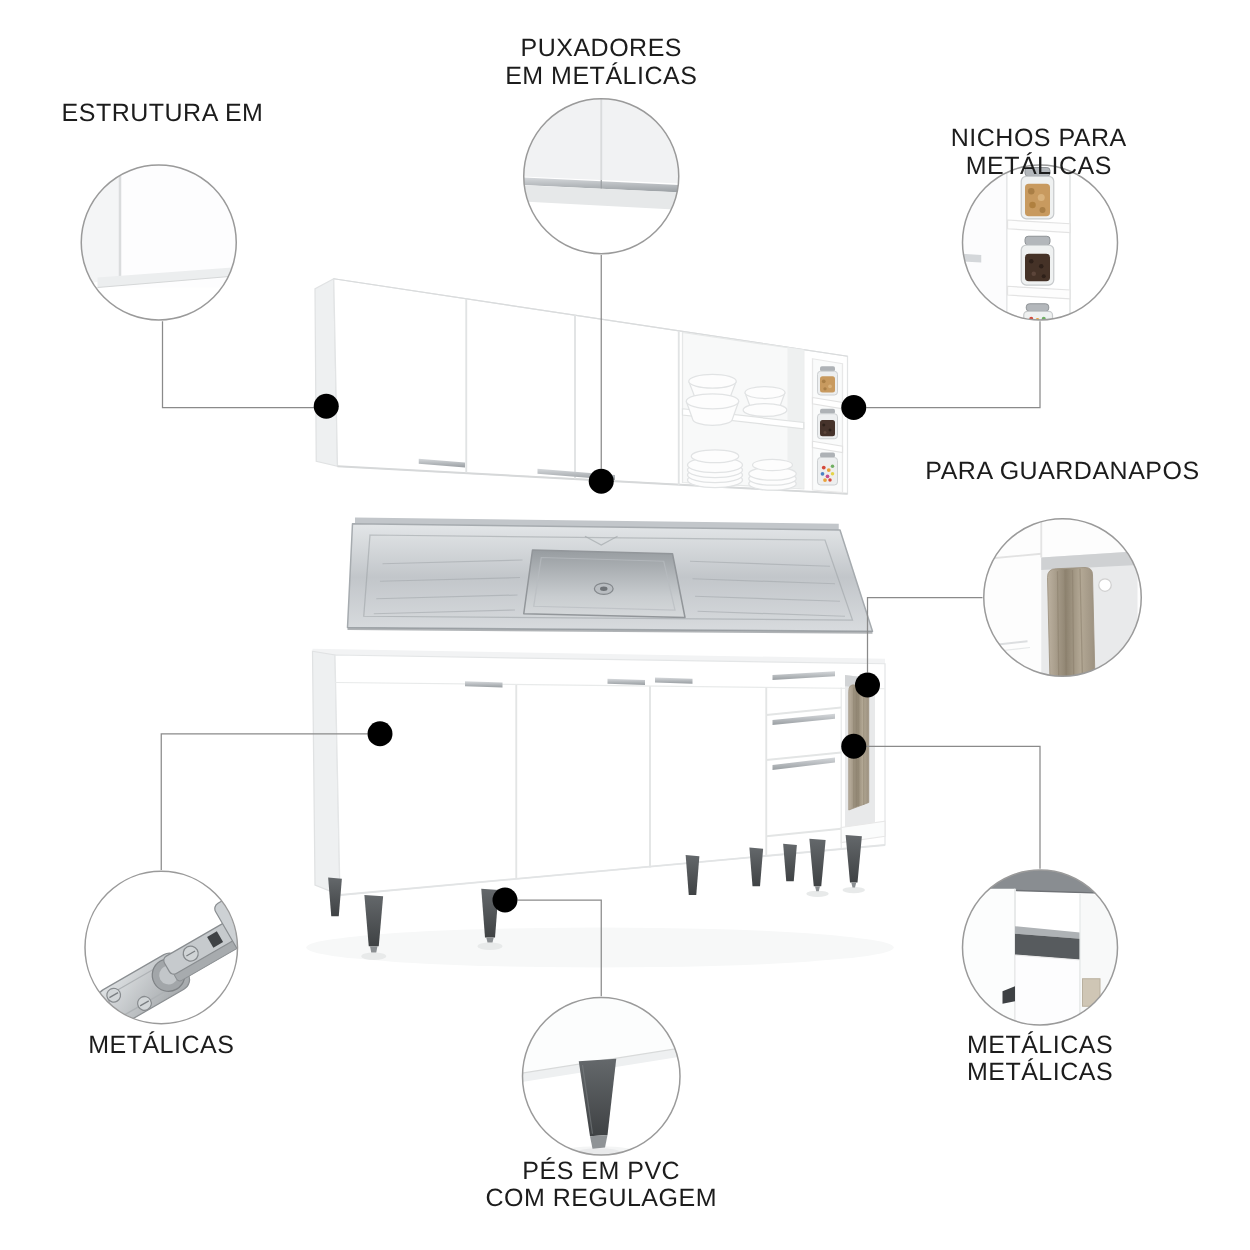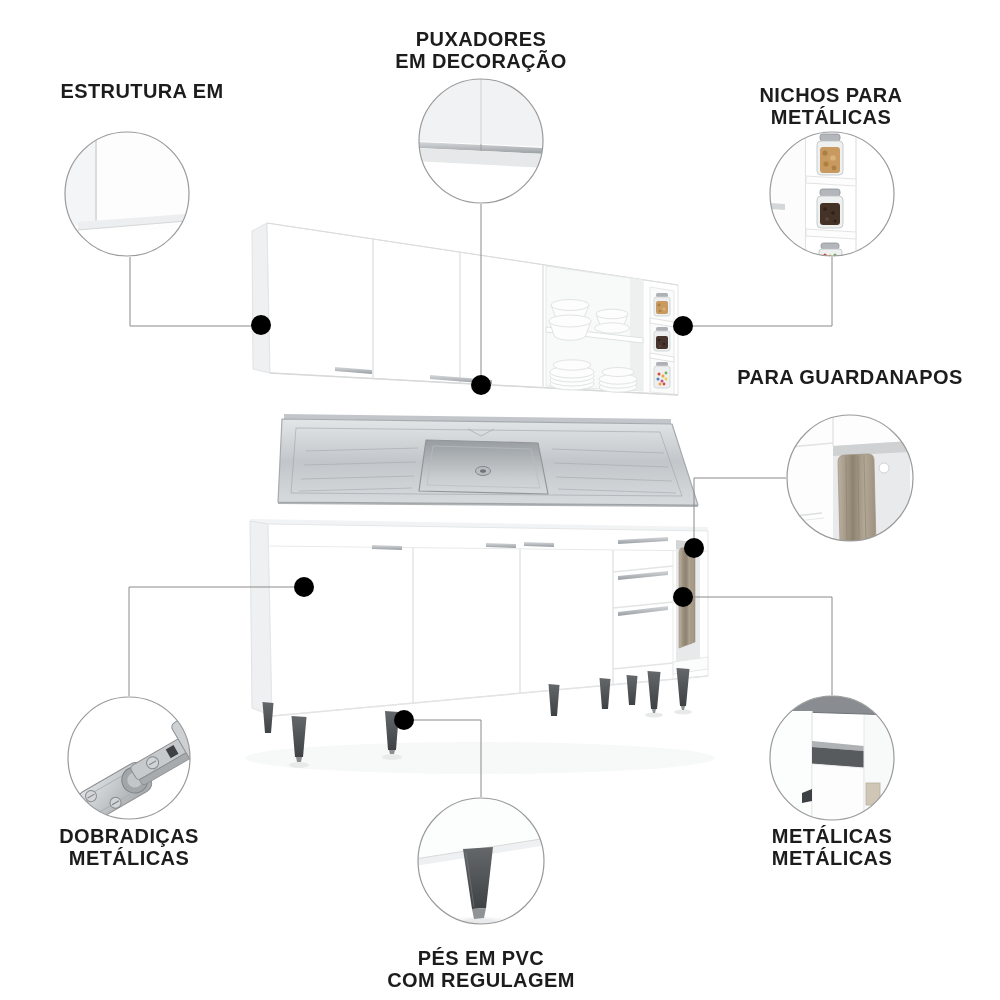--- a/index.html
+++ b/index.html
@@ -10,21 +10,21 @@
   }
   .stage{position:absolute;inset:0;width:1000px;height:1000px;}
   svg{position:absolute;left:0;top:0;}
   .callout-label{
     position:absolute;
     text-align:center;
     color:#1c1c1c;
     font-size:20px;
     line-height:21.5px;
     letter-spacing:0.4px;
-    font-weight:700;
+    font-weight:400;
     white-space:nowrap;
   }
 </style>
 </head>
 <body>
 
 <div class="stage">
 
 <svg width="1000" height="1000" viewBox="0 0 1000 1000">
   <defs>
@@ -394,40 +394,39 @@
       <ellipse cx="479" cy="923" rx="34" ry="6" fill="#f4f5f5"></ellipse>
       <ellipse cx="479" cy="922" rx="18" ry="3.5" fill="#e9eaeb"></ellipse>
       <polygon points="463,849 493,847 486,908 472,909" fill="url(#gLeg)"></polygon>
       <polygon points="472,909 486,908 484,918 474,919" fill="#8f9396"></polygon>
       <line x1="466" y1="852" x2="474" y2="907" stroke="#7c8083" stroke-width="1" opacity="0.6"></line>
     </g>
     <circle cx="481" cy="861" r="63" fill="none" stroke="#9a9a9a" stroke-width="1.2"></circle>
   </g>
 </svg>
 
-  <div class="callout-label" style="left:12px;top:81px;width:260px">
+  <div class="callout-label" style="left:0px;top:81px;width:260px">
     <div>ESTRUTURA EM</div>
   </div>
   <div class="callout-label" style="left:351px;top:29px;width:260px">
     <div>PUXADORES</div>
-    <div>EM DECORAÇÃO</div>
-  </div>
-  <div class="callout-label" style="left:701px;top:85px;width:260px">
+    <div>EM METÁLICAS</div>
+  </div>
+  <div class="callout-label" style="left:701px;top:101px;width:260px">
     <div>NICHOS PARA</div>
     <div>METÁLICAS</div>
   </div>
   <div class="callout-label" style="left:710px;top:367px;width:280px">
     <div>PARA GUARDANAPOS</div>
   </div>
   <div class="callout-label" style="left:0px;top:826px;width:258px">
-    <div>DOBRADIÇAS</div>
     <div>METÁLICAS</div>
   </div>
   <div class="callout-label" style="left:702px;top:826px;width:260px">
     <div>METÁLICAS</div>
     <div>METÁLICAS</div>
   </div>
-  <div class="callout-label" style="left:351px;top:948px;width:260px">
+  <div class="callout-label" style="left:351px;top:927px;width:260px">
     <div>PÉS EM PVC</div>
     <div>COM REGULAGEM</div>
   </div>
 
 </div>
 
 </body></html>

